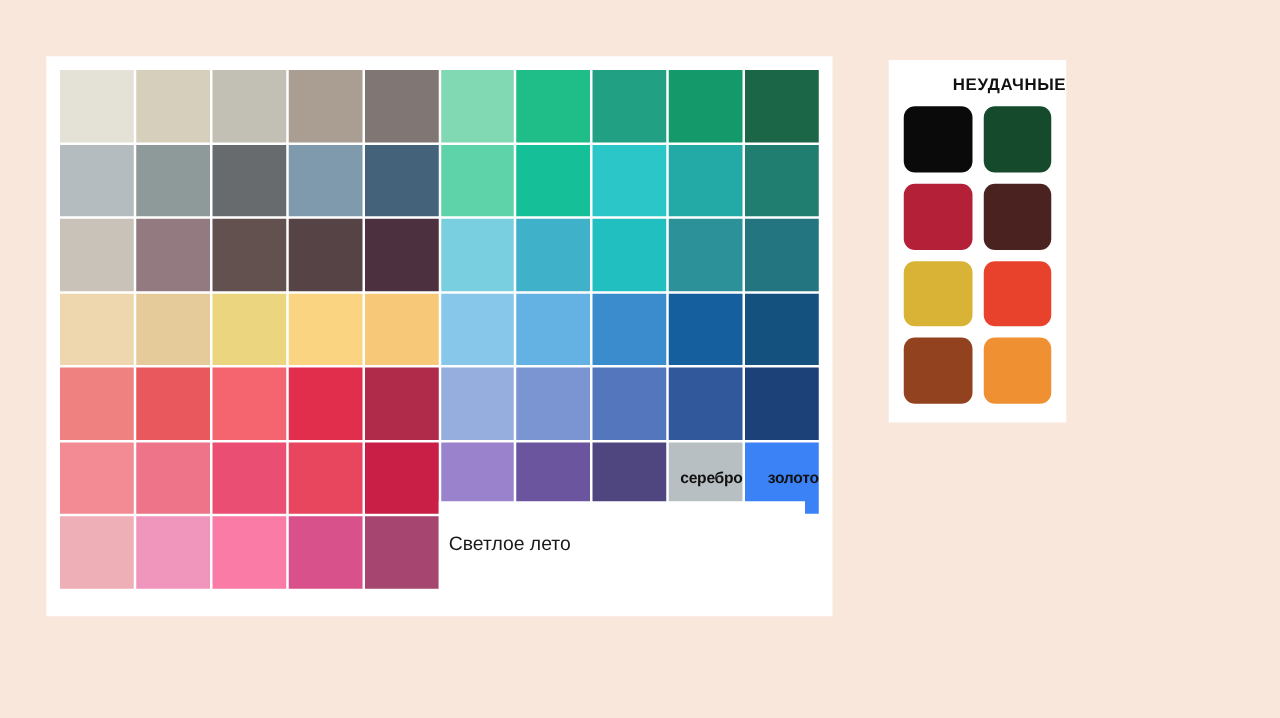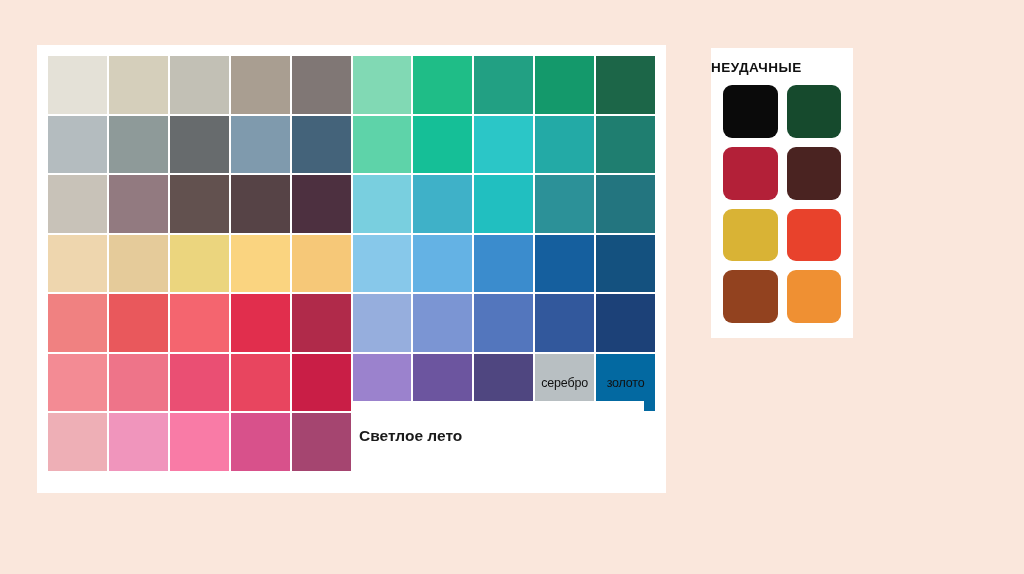--- a/index.html
+++ b/index.html
@@ -44,23 +44,23 @@
     width: 100%;
     height: 100%;
   }
 
   .swatch-label {
     position: absolute;
     left: 0;
     right: 0;
     top: 50%;
     transform: translateY(-50%);
-    text-align: center;
+    text-align: right;
     font-size: 12.5px;
-    font-weight: normal;
+    font-weight: bold;
     color: #111111;
     letter-spacing: -0.2px;
     line-height: 1;
   }
 
   
   #caption-block {
     position: absolute;
     left: 314px;
     top: 356px;
@@ -68,42 +68,42 @@
     height: 70px;
     background: #ffffff;
     display: flex;
     flex-direction: column;
     justify-content: center;
     padding-left: 8px;
     box-sizing: border-box;
   }
   #caption-block .caption-line {
     font-size: 15.5px;
-    font-weight: bold;
+    font-weight: normal;
     color: #1a1a1a;
     line-height: 1.45;
     white-space: nowrap;
   }
 
   
   #bad-card {
     position: absolute;
     left: 711px;
     top: 48px;
     width: 142px;
     height: 290px;
     background: #ffffff;
     box-sizing: border-box;
   }
   #bad-title {
     position: absolute;
     top: 12px;
     left: 0;
     right: 0;
-    text-align: left;
+    text-align: right;
     font-size: 13.5px;
     font-weight: bold;
     letter-spacing: 0.5px;
     color: #111111;
   }
   #bad-grid {
     position: absolute;
     left: 12px;
     top: 37px;
     width: 118px;
@@ -178,21 +178,21 @@
       <div class="swatch" style="background: rgb(238, 116, 137);"></div>
       <div class="swatch" style="background: rgb(234, 79, 115);"></div>
       <div class="swatch" style="background: rgb(232, 69, 95);"></div>
       <div class="swatch" style="background: rgb(201, 30, 70);"></div>
       <div class="swatch" style="background: rgb(155, 130, 205);"></div>
       <div class="swatch" style="background: rgb(108, 85, 159);"></div>
       <div class="swatch" style="background: rgb(79, 70, 128);"></div>
       <div class="swatch" style="background: rgb(184, 191, 194);">
         <span class="swatch-label">серебро</span>
       </div>
-      <div class="swatch" style="background: #0369a1;">
+      <div class="swatch" style="background: #3b82f6;">
         <span class="swatch-label">золото</span>
       </div>
       <div class="swatch" style="background: rgb(238, 175, 182);"></div>
       <div class="swatch" style="background: rgb(240, 149, 188);"></div>
       <div class="swatch" style="background: rgb(249, 123, 166);"></div>
       <div class="swatch" style="background: rgb(216, 81, 139);"></div>
       <div class="swatch" style="background: rgb(165, 69, 112);"></div>
       <div class="swatch" style="background: rgb(255, 255, 255);"></div>
       <div class="swatch" style="background: rgb(255, 255, 255);"></div>
       <div class="swatch" style="background: rgb(255, 255, 255);"></div>

